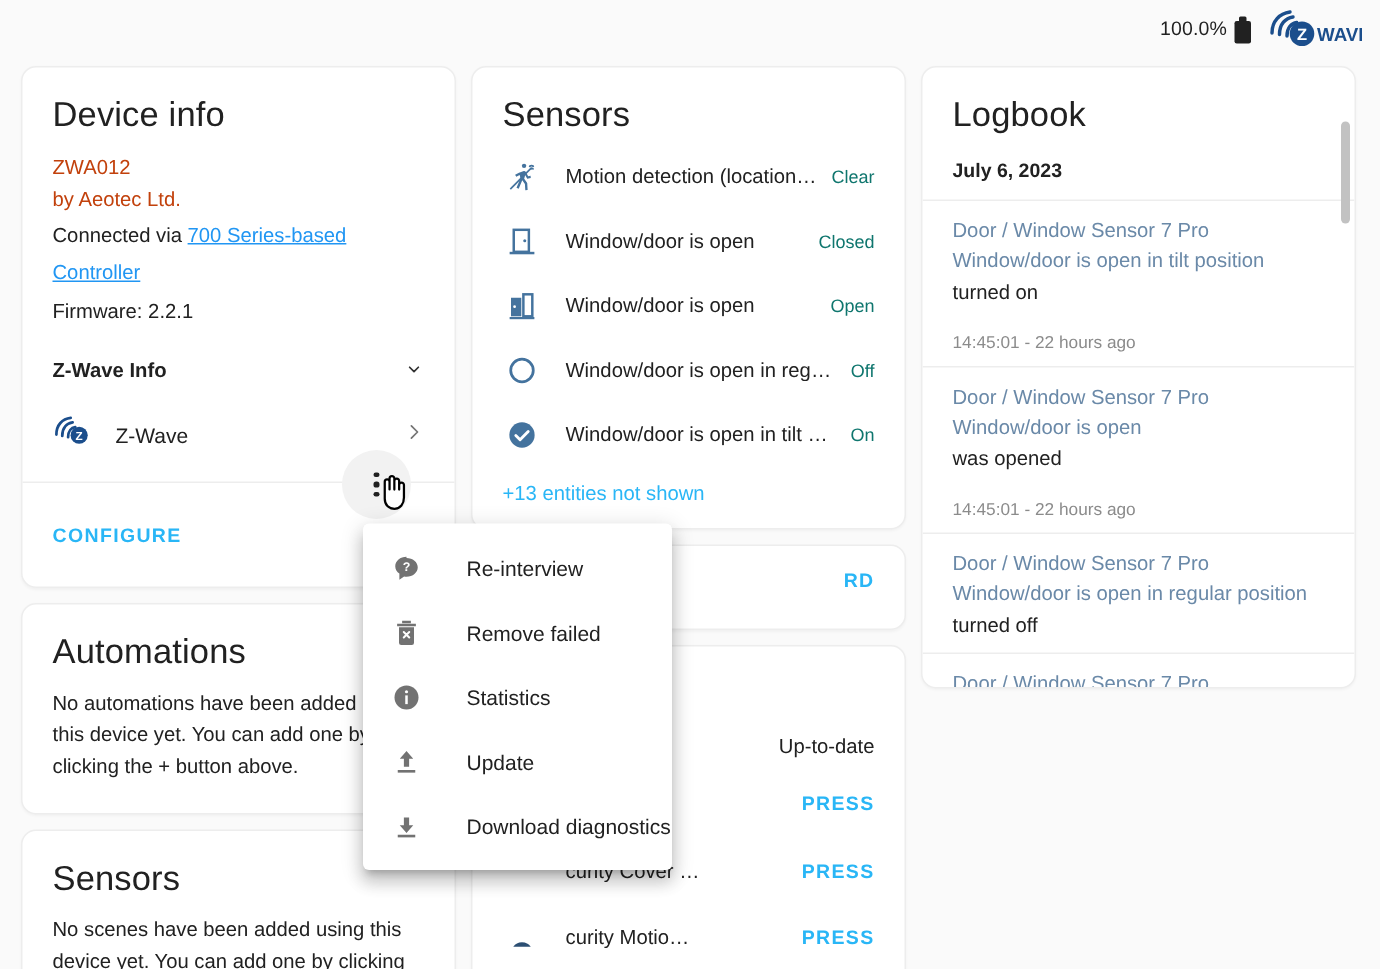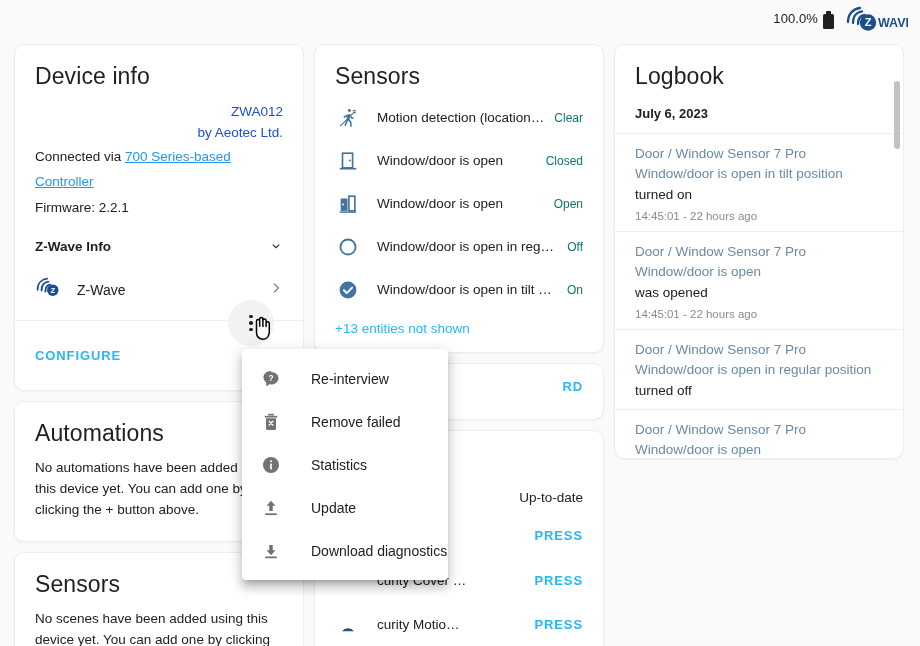--- a/index.html
+++ b/index.html
@@ -43,21 +43,21 @@
     border-radius: 10px;
     box-shadow: 0 1px 2px rgba(0,0,0,.04);
   }
   .card-title {
     font-size: 23px; font-weight: 400; color: #212121;
     padding: 18px 20px 2px 20px; letter-spacing: .1px;
   }
 
   
   .di-body { padding: 10px 20px 4px 20px; }
-  .di-model { font-size: 13.5px; color: #1d4ed8; line-height: 1.55; text-align: right; }
+  .di-model { font-size: 13.5px; color: #c2410c; line-height: 1.55; }
   .di-line { font-size: 13.5px; color: #212121; line-height: 1.9; }
   .di-link { color: #2196f3; text-decoration: underline; cursor: pointer; }
   .di-section {
     display: flex; align-items: center; justify-content: space-between;
     padding: 14px 20px 10px 20px;
     font-size: 13.5px; font-weight: bold; color: #212121; cursor: pointer;
   }
   .chev-down {
     width: 14px; height: 14px; position: relative; color: #333;
   }
@@ -124,21 +124,21 @@
     font-size: 13px; font-weight: bold; color: #212121;
     padding: 14px 20px 12px 20px;
   }
   .lb-scroll { position: relative; }
   .lb-entry {
     border-top: 1px solid #ededed;
     padding: 10px 20px 9px 20px;
   }
   .lb-name { font-size: 13.5px; color: #6a89a8; line-height: 1.5; }
   .lb-action { font-size: 13.5px; color: #212121; line-height: 1.45; }
-  .lb-time { font-size: 11.5px; color: #8b8b8b; margin-top: 6px; }
+  .lb-time { font-size: 11.5px; color: #8b8b8b; margin-top: 19px; }
   .lb-thumb {
     position: absolute; right: 3px; top: 36px; width: 6px; height: 68px;
     background: #c2c2c2; border-radius: 3px;
   }
 
   
   .overflow-btn {
     position: absolute; left: 228px; top: 300px;
     width: 46px; height: 46px; border-radius: 50%;
     background: #f2f2f2; display: flex; align-items: center;

